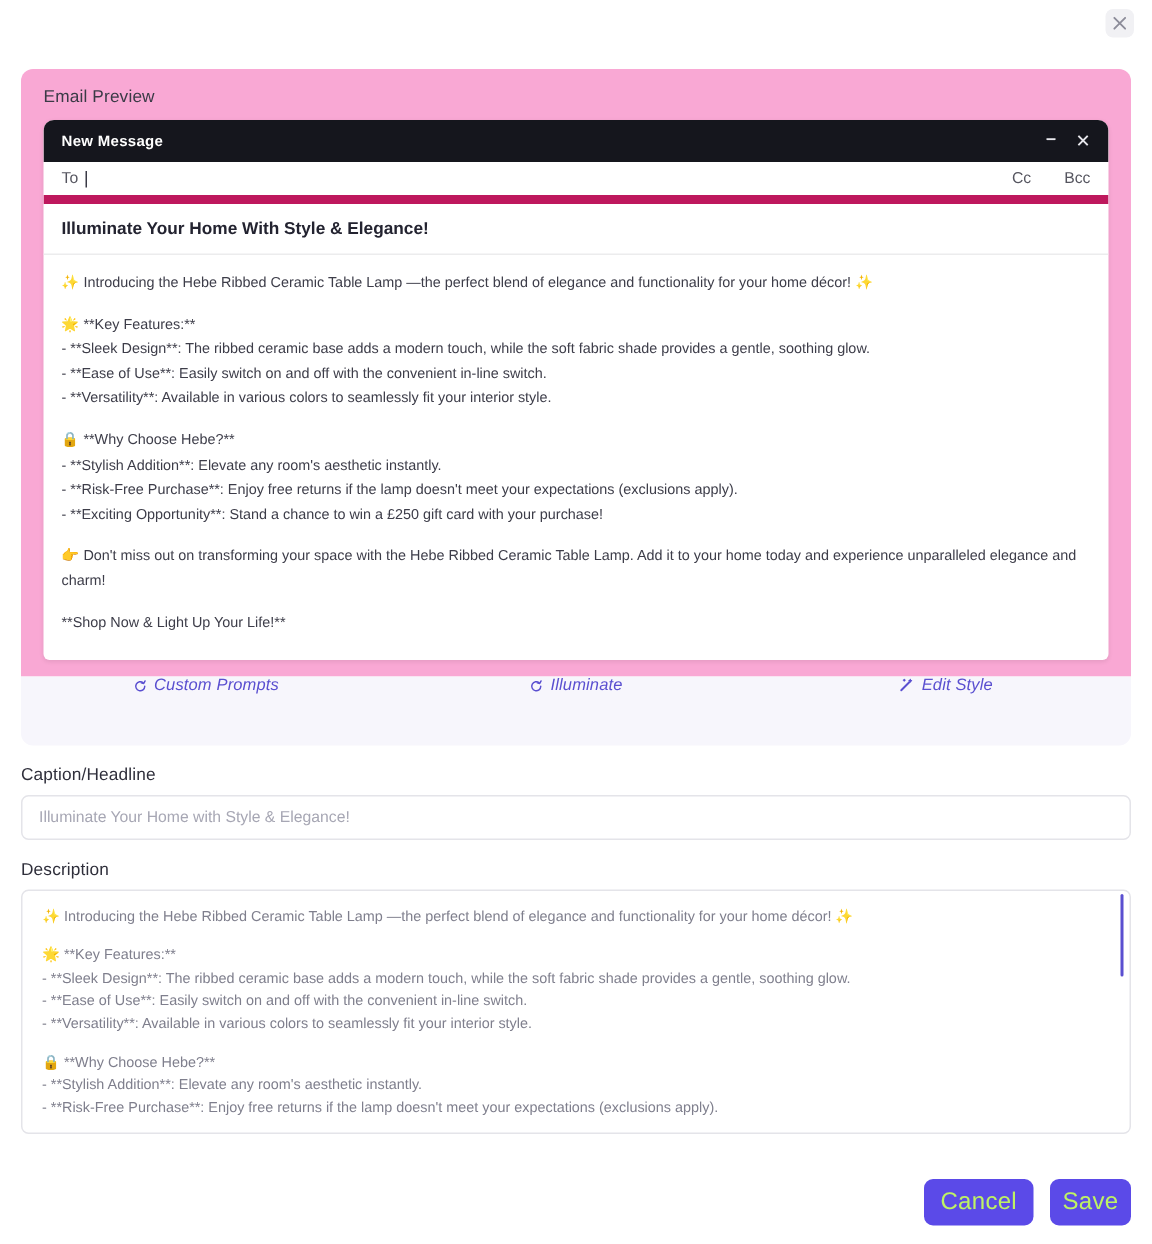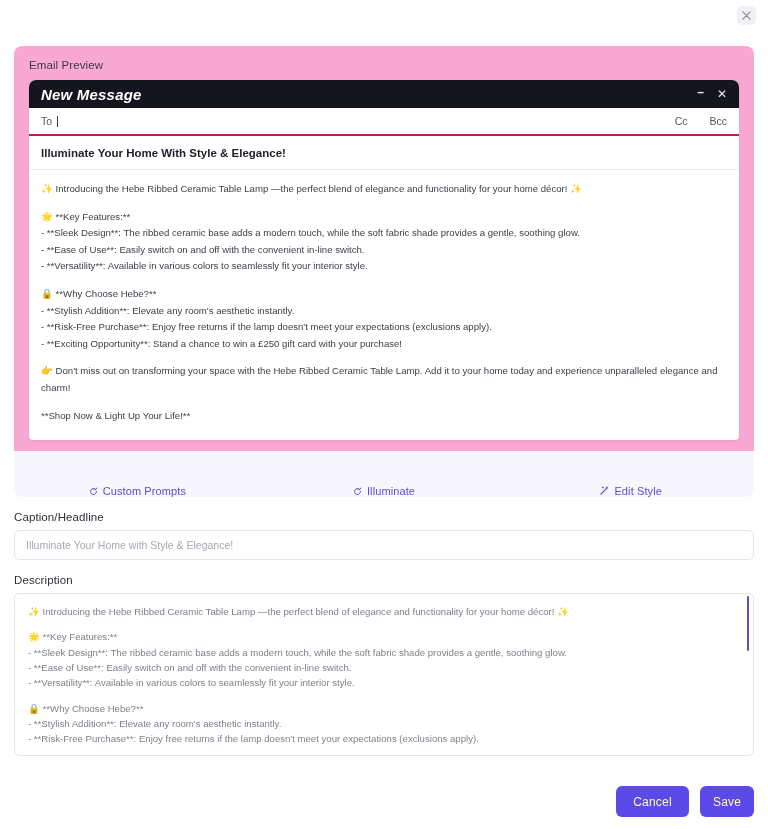--- a/index.html
+++ b/index.html
@@ -70,42 +70,41 @@
   }
   .mail-titlebar {
     background: #15161d;
     color: #ffffff;
     height: 28px;
     display: flex;
     align-items: center;
     padding: 0 12px;
   }
   .mail-titlebar .t {
-    font-size: 15px;
+    font-size: 10px;
     font-weight: bold;
     letter-spacing: .2px;
     flex: 1;
-    font-style: italic;
   }
   .win-btn {
     font-size: 12px;
     color: #e9e9ee;
     margin-left: 13px;
     cursor: pointer;
     line-height: 1;
     display: inline-block;
   }
   .win-btn.dash { font-weight: bold; position: relative; top: -2px; }
 
   .mail-to {
     height: 28px;
     display: flex;
     align-items: center;
     padding: 0 12px;
-    border-bottom: 2px solid #be185d;
+    border-bottom: 6px solid #be185d;
     font-size: 10.5px;
     color: #4a4a57;
   }
   .mail-to .to-lbl { color: #55555f; }
   .caret {
     display: inline-block;
     width: 1px;
     height: 11px;
     background: #3a3a46;
     margin-left: 5px;
@@ -131,21 +130,22 @@
   .mail-body p { margin: 0; white-space: pre-wrap; }
   .mail-body .gap { height: 11px; }
 
   
   .actions {
     margin: 0 14px 0 14px;
     background: #f7f6fc;
     border-radius: 0 0 8px 8px;
     height: 46px;
     display: flex;
-    align-items: flex-end;
+    align-items: flex-start;
+    font-style: italic;
   }
   .action-btn {
     flex: 1;
     display: flex;
     align-items: center;
     justify-content: center;
     gap: 5px;
     color: #5a4fd0;
     font-size: 11px;
     cursor: pointer;
@@ -214,23 +214,23 @@
     position: absolute;
     right: 14px;
     bottom: 12px;
     display: flex;
     gap: 11px;
   }
   .btn {
     border: none;
     border-radius: 6px;
     background: #5b4ae8;
-    color: #fef9c3;
+    color: #bef264;
     font-family: "Liberation Sans", sans-serif;
-    font-size: 12px;
+    font-size: 16px;
     height: 31px;
     width: 73px;
     cursor: pointer;
     letter-spacing: .2px;
   }
   .btn.save { width: 54px; }
 </style>
 </head>
 <body>
 

